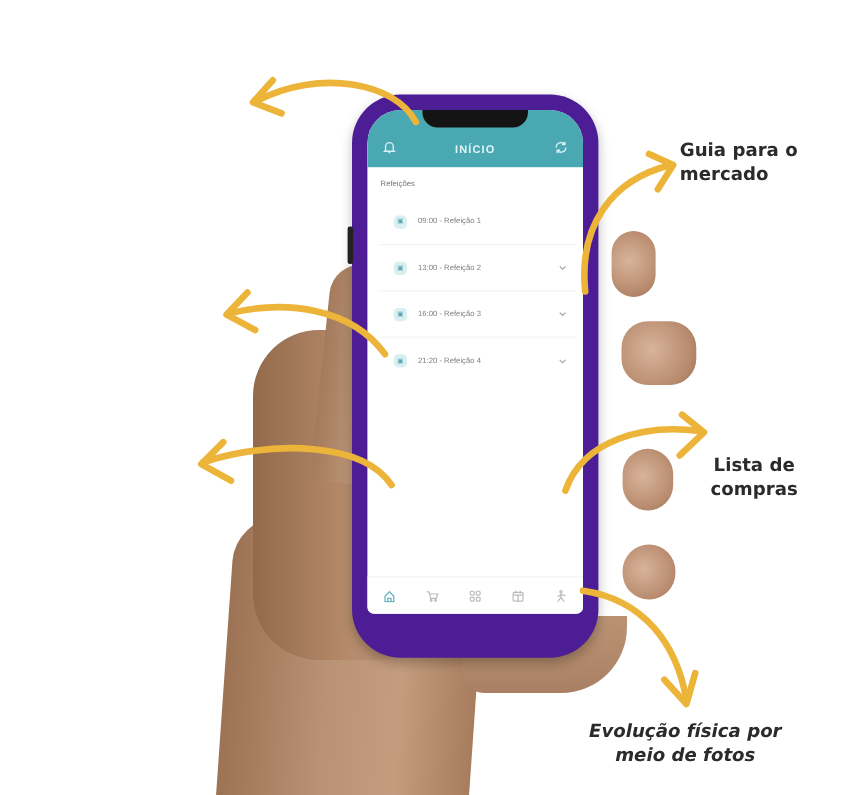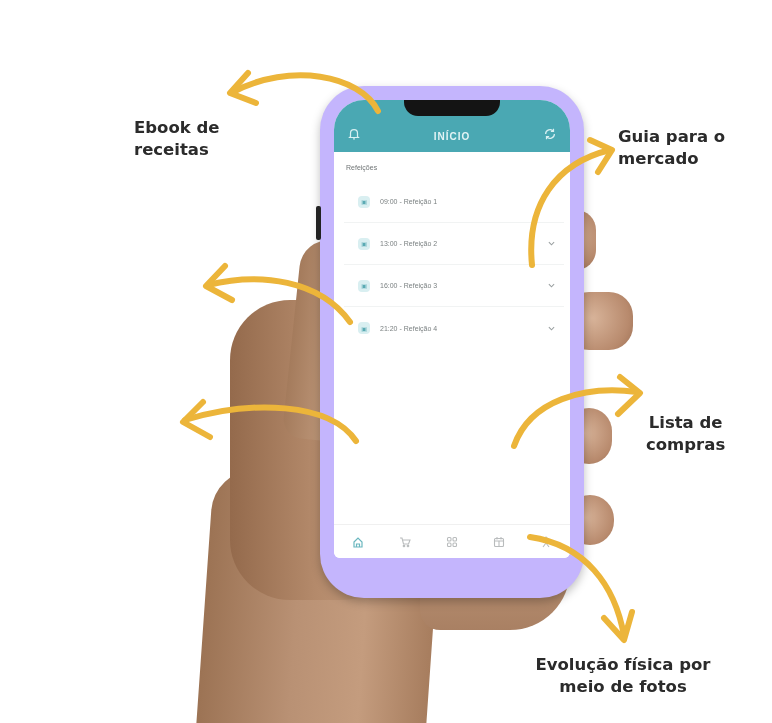--- a/index.html
+++ b/index.html
@@ -36,22 +36,22 @@
     position: absolute; border-radius: 24px;
     background: radial-gradient(circle at 40% 45%, #d8b49a, #b88a6d 70%, #9c7055);
   }
   .f1 { left: 556px; top: 210px; width: 40px; height: 60px; }
   .f2 { left: 565px; top: 292px; width: 68px; height: 58px; }
   .f3 { left: 566px; top: 408px; width: 46px; height: 56px; }
   .f4 { left: 566px; top: 495px; width: 48px; height: 50px; }
 
   
   .phone {
-    position: absolute; left: 320px; top: 86px; width: 264px; height: 512px;
-    background: #c4b5fd; border-radius: 44px;
+    position: absolute; left: 320px; top: 86px; width: 224px; height: 512px;
+    background: #4c1d95; border-radius: 44px;
     box-shadow: 0 4px 10px rgba(0,0,0,0.25);
   }
   .side-btn { position: absolute; left: -4px; top: 120px; width: 5px; height: 34px; background: #222; border-radius: 2px; }
   .screen {
     position: absolute; left: 14px; top: 14px; right: 14px; bottom: 40px;
     background: #ffffff; border-radius: 30px 30px 6px 6px; overflow: hidden;
   }
   .notch {
     position: absolute; left: 50%; top: -2px; transform: translateX(-50%);
     width: 96px; height: 18px; background: #141414; border-radius: 0 0 14px 14px; z-index: 3;
@@ -87,21 +87,21 @@
     border-top: 1px solid #f0f0f0; background: #fff;
   }
   .tab { width: 20px; height: 20px; display: flex; align-items: center; justify-content: center; }
   .tab svg { width: 12px; height: 12px; }
 
   
   .label {
     position: absolute; font-family: "DejaVu Sans", sans-serif; font-weight: bold;
     font-size: 16.5px; line-height: 22px; color: #2b2b2b; white-space: pre-line;
   }
-  .label.center { text-align: center; }
+  .label.center { text-align: center; font-style: italic; }
 
   
   .arrows { position: absolute; inset: 0; pointer-events: none; }
 </style>
 </head>
 <body>
 
 <div class="stage">
 
   <div class="hand wrist"></div>
@@ -226,21 +226,19 @@
       <path d="M203 402 L 183 422 L 210 437"></path>
 
       <path d="M514 446 C 530 400, 585 385, 637 392"></path>
       <path d="M620 377 L 640 393 L 618 414"></path>
 
       <path d="M530 537 C 585 545, 615 585, 624 636"></path>
       <path d="M604 618 L 624 640 L 632 612"></path>
     </g>
   </svg>
 
-  <div class="label" style="left:134px; top:117px;">Ebook de
-receitas</div>
   <div class="label" style="left:618px; top:126px;">Guia para o
 mercado</div>
   <div class="label" style="left:646px; top:412px;text-align:center;">Lista de
 compras</div>
   <div class="label center" style="left:518px; top:654px; width:210px;">Evolução física por
 meio de fotos</div>
 </div>
 
 </body></html>

